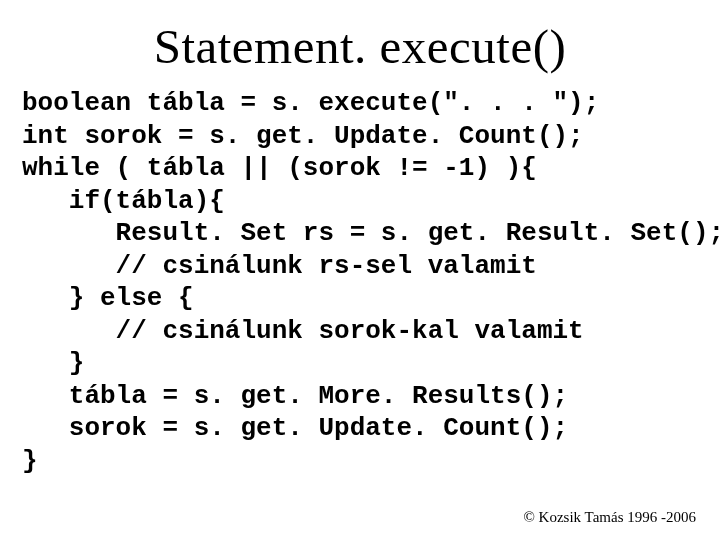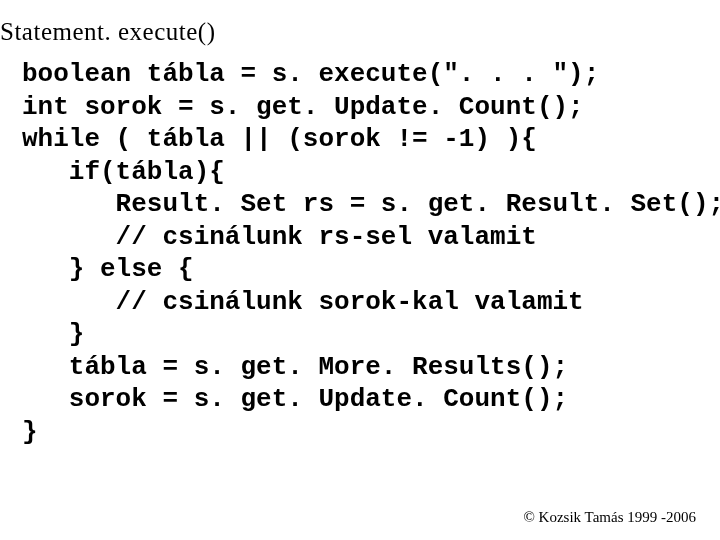--- a/index.html
+++ b/index.html
@@ -9,22 +9,22 @@
     }
     body {
       width: 720px;
       height: 540px;
       background: #ffffff;
       font-family: 'Times New Roman', Times, serif;
       overflow: hidden;
       position: relative;
     }
     .title {
-      text-align: left;
-      font-size: 25px;
+      text-align: center;
+      font-size: 49px;
       font-weight: normal;
       padding-top: 18px;
       padding-bottom: 12px;
       color: #000;
       letter-spacing: 0.5px;
     }
     .code-block {
       padding-left: 22px;
       padding-right: 22px;
       font-family: 'Courier New', Courier, monospace;
@@ -54,13 +54,13 @@
    if(tábla){
       Result. Set rs = s. get. Result. Set();
       // csinálunk rs-sel valamit
    } else {
       // csinálunk sorok-kal valamit
    }
    tábla = s. get. More. Results();
    sorok = s. get. Update. Count();
 }</div>
 
-<div class="footer">© Kozsik Tamás 1999 -2006</div>
+<div class="footer">© Kozsik Tamás 1996 -2006</div>
 
 </body></html>

